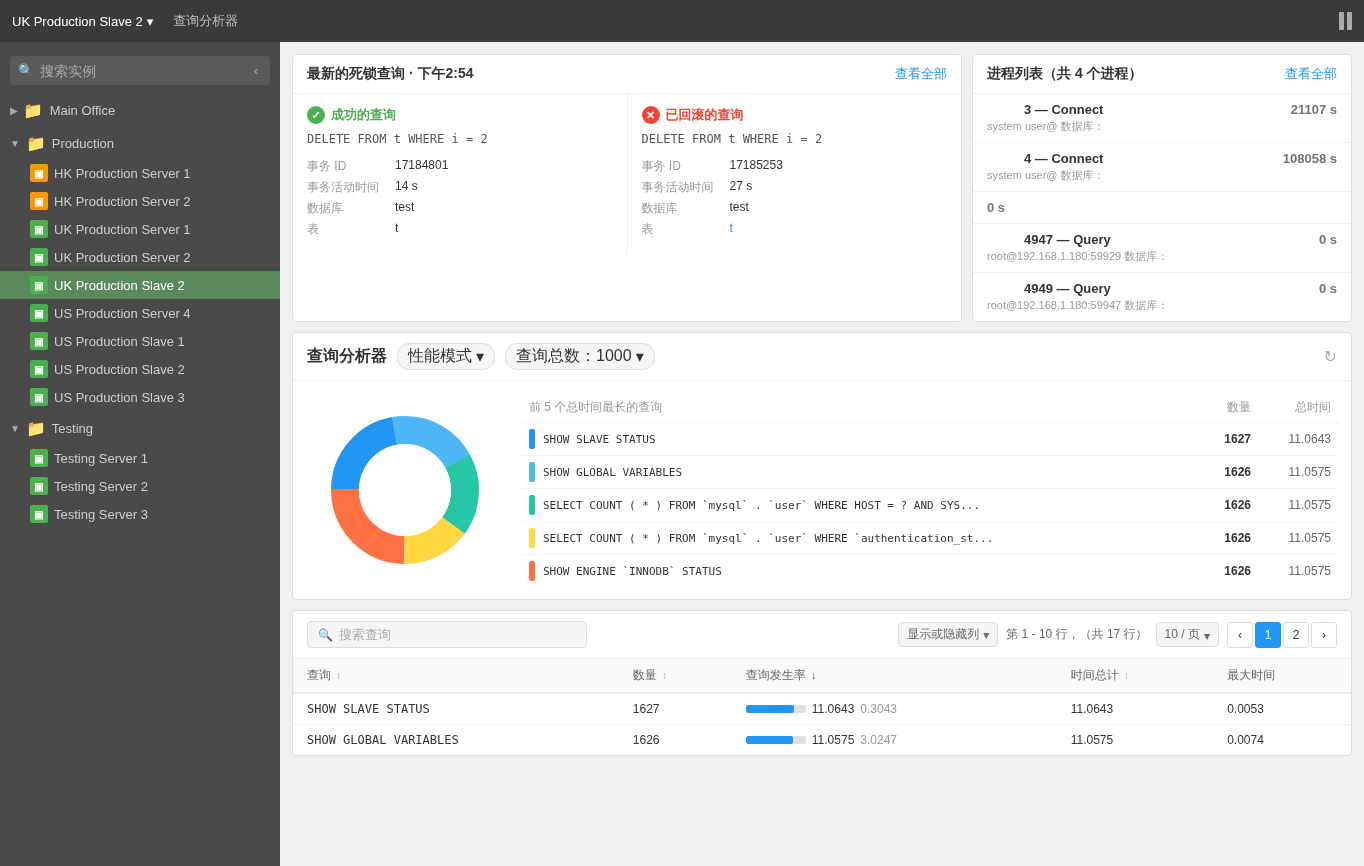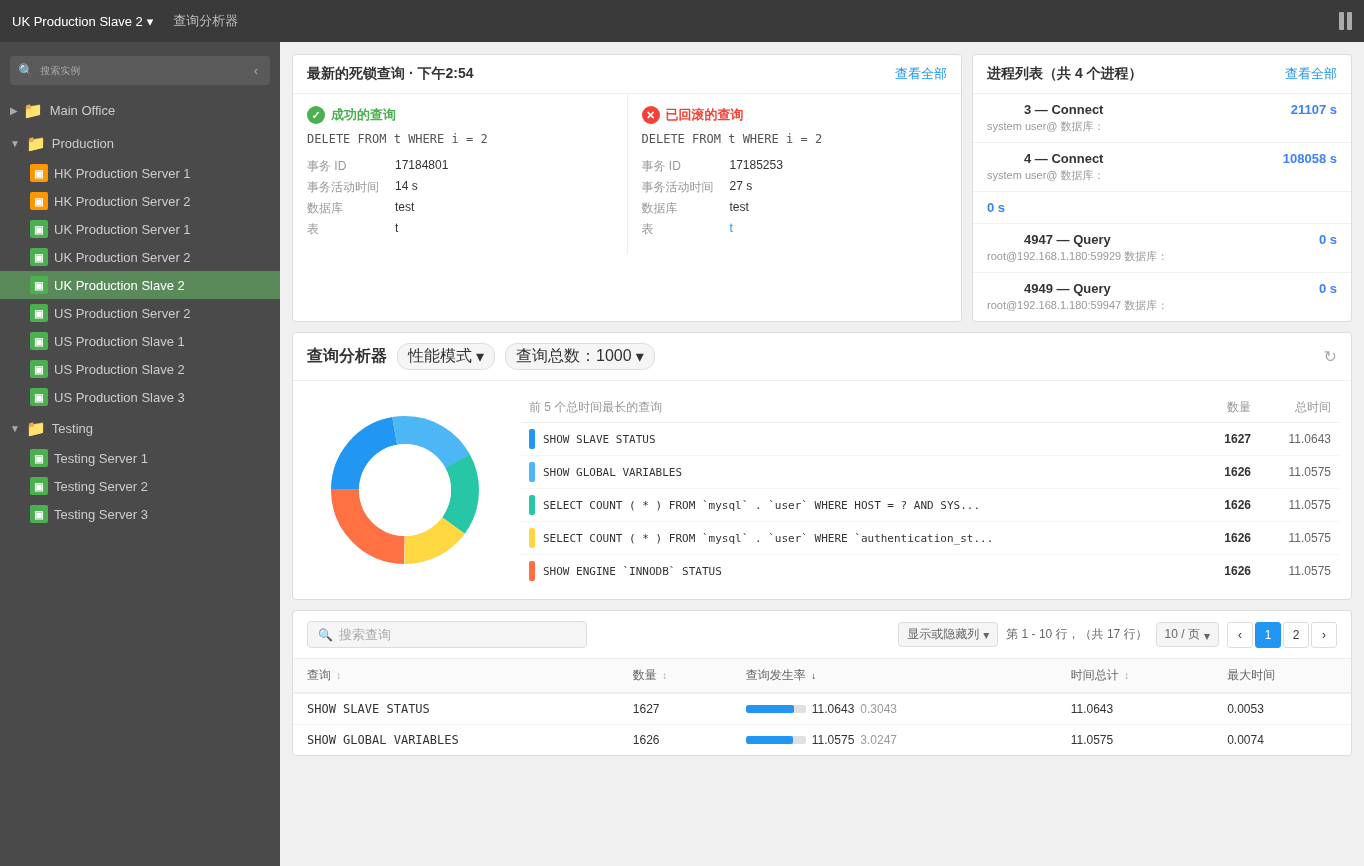--- a/index.html
+++ b/index.html
@@ -22,21 +22,21 @@
     .sidebar {
       width: 280px; min-width: 280px; background: #4a4a4a; color: #ddd;
       overflow-y: auto; padding: 8px 0;
     }
     .sidebar-search {
       display: flex; align-items: center; background: #5a5a5a; border-radius: 4px;
       margin: 6px 10px 10px; padding: 5px 8px; gap: 6px;
     }
     .sidebar-search input {
       background: transparent; border: none; outline: none; color: #ddd;
-      font-size: 10px; width: 100%;
+      font-size: 14px; width: 100%;
     }
     .sidebar-search input::placeholder { color: #aaa; }
     .sidebar-back { color: #aaa; cursor: pointer; padding: 2px 4px; }
 
     .sidebar-group { margin-bottom: 2px; }
     .sidebar-group-header {
       display: flex; align-items: center; padding: 6px 10px; cursor: pointer;
       gap: 6px; color: #ccc; font-size: 13px;
     }
     .folder-icon { font-size: 16px; }
@@ -83,21 +83,21 @@
     .deadlock-label { width: 80px; color: #999; }
     .deadlock-value { color: #333; }
     .deadlock-value.link { color: #2196f3; }
 
     
     .process-list { padding: 0; }
     .process-item { padding: 8px 14px; border-bottom: 1px solid #f0f0f0; display: flex; align-items: flex-start; justify-content: space-between; }
     .process-item:last-child { border-bottom: none; }
     .process-name { font-size: 13px; font-weight: 600; color: #333; margin-left: 37px; }
     .process-sub { font-size: 11px; color: #999; margin-top: 2px; }
-    .process-time { font-size: 13px; font-weight: 600; color: #3b82f6; white-space: nowrap; }
+    .process-time { font-size: 13px; font-weight: 600; color: #737373; white-space: nowrap; }
 
     
     .analyzer-card { }
     .analyzer-header {
       display: flex; align-items: center; padding: 10px 14px; gap: 10px;
       border-bottom: 1px solid #eee;
     }
     .analyzer-title { font-size: 16px; font-weight: 600; color: #333; }
     .analyzer-badge {
       display: flex; align-items: center; gap: 4px; background: #f5f5f5;
@@ -198,21 +198,21 @@
       <div class="sidebar-item">
         <span class="server-icon green">▣</span>
         <span>UK Production Server 2</span>
       </div>
       <div class="sidebar-item active">
         <span class="server-icon green">▣</span>
         <span>UK Production Slave 2</span>
       </div>
       <div class="sidebar-item">
         <span class="server-icon green">▣</span>
-        <span>US Production Server 2</span>
+        <span>US Production Server 4</span>
       </div>
       <div class="sidebar-item">
         <span class="server-icon green">▣</span>
         <span>US Production Slave 1</span>
       </div>
       <div class="sidebar-item">
         <span class="server-icon green">▣</span>
         <span>US Production Slave 2</span>
       </div>
       <div class="sidebar-item">

